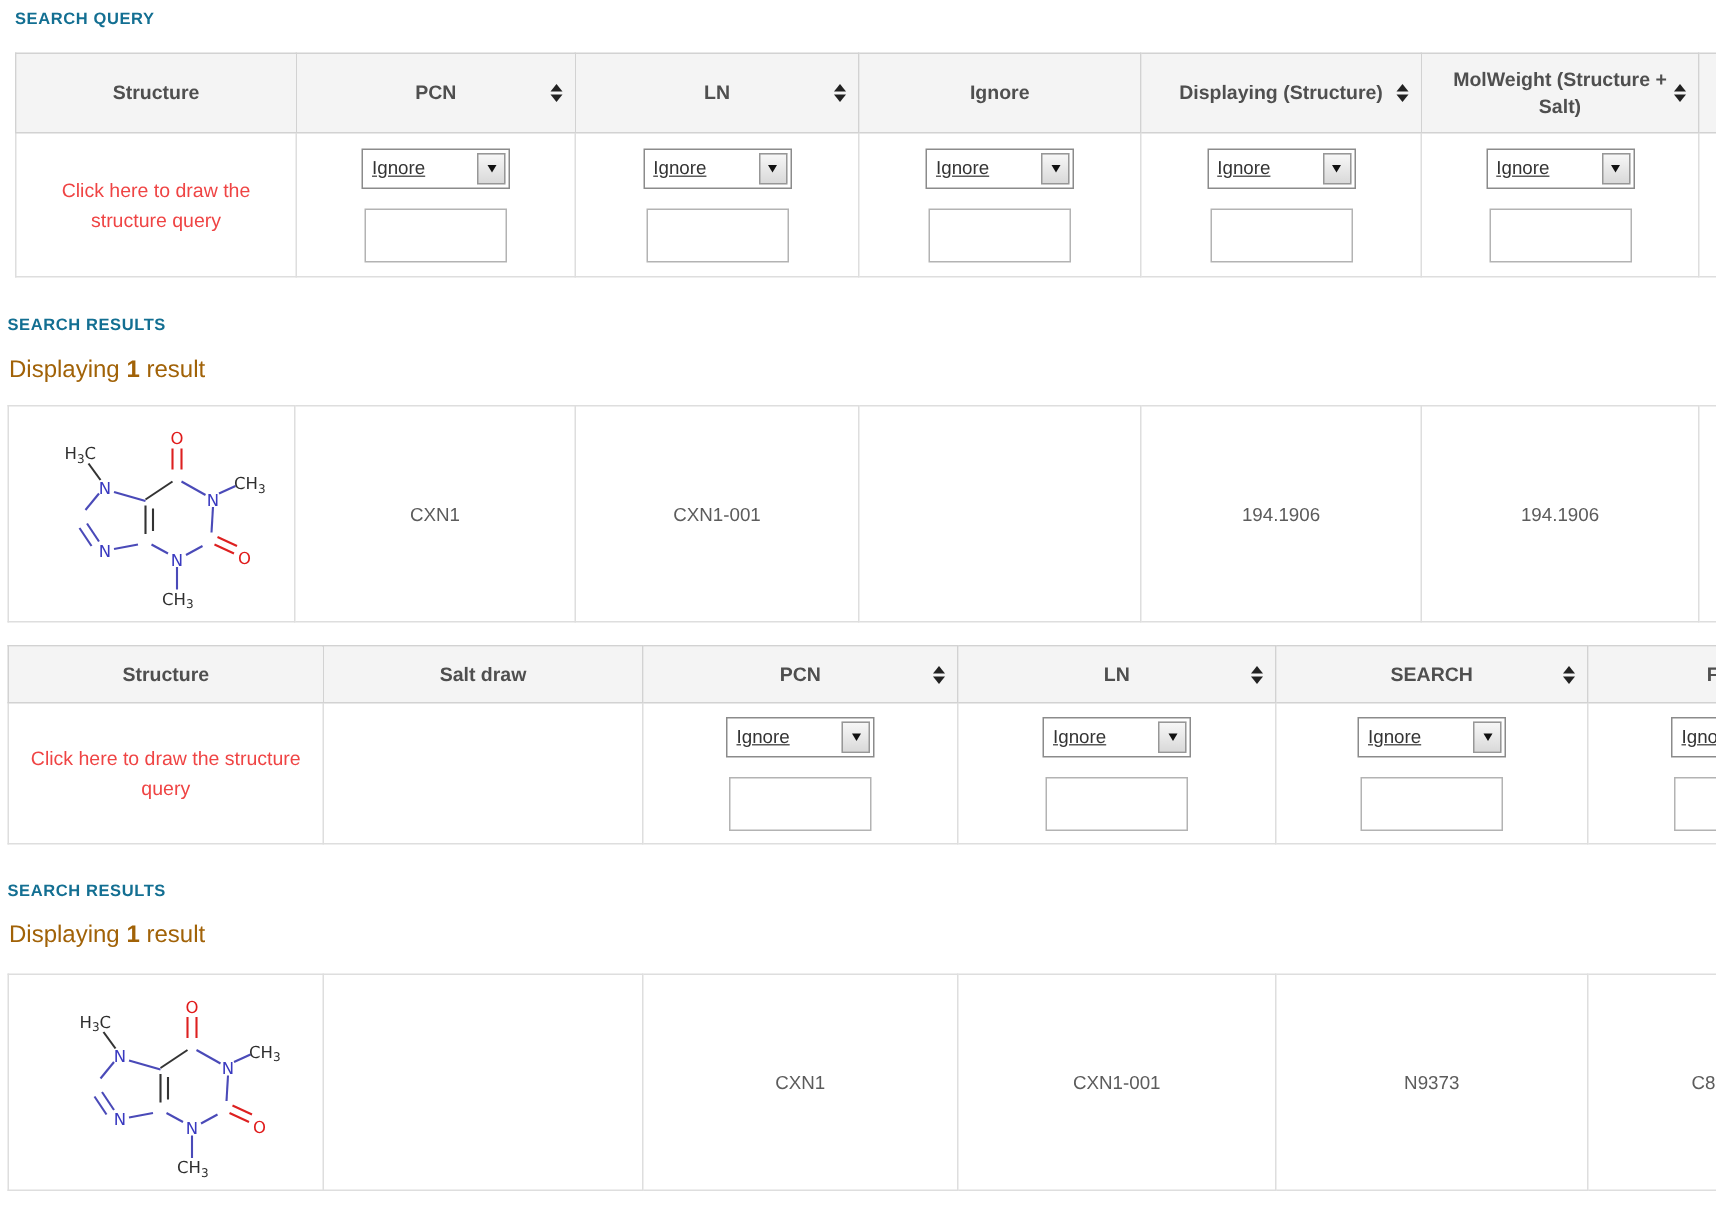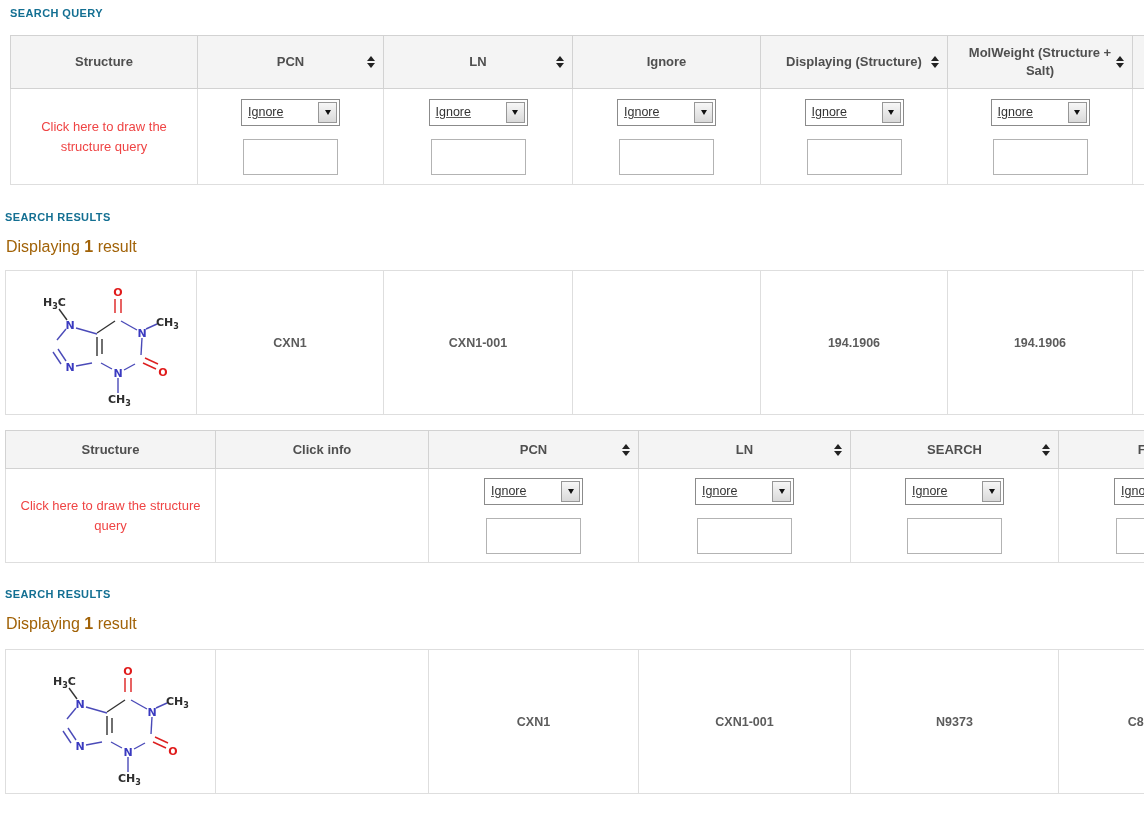--- a/index.html
+++ b/index.html
@@ -36,21 +36,21 @@
     padding:4px 16px;line-height:1.35;
   }
   .t1 th{height:53px;}
   .t2 th{height:38px;}
   td{
     border:1px solid #dedede;text-align:center;vertical-align:middle;
     font-size:12.5px;color:#5c5c5c;
   }
   .t1 .filter-row td{height:96px;}
   .t2 .filter-row td{height:94px;}
-  .result-row td{height:144px;font-weight:bold;}
+  .result-row td{height:144px;}
 
   .sort-icon{
     position:absolute;right:8px;top:50%;transform:translateY(-50%);
     display:flex;flex-direction:column;align-items:center;cursor:pointer;
   }
   .sort-icon::before{
     content:"";width:0;height:0;
     border-left:4px solid transparent;border-right:4px solid transparent;
     border-bottom:5px solid #222;
   }
@@ -261,21 +261,21 @@
       <col style="width:210px">
         <col style="width:213px">
         <col style="width:210px">
       <col style="width:212px">
         <col style="width:208px">
         <col style="width:210px">
     </colgroup>
     <tbody>
         <tr>
       <th><span>Structure</span></th>
-      <th><span>Click info</span></th>
+      <th><span>Salt draw</span></th>
       <th><span>PCN</span><span class="sort-icon"></span></th>
       <th><span>LN</span><span class="sort-icon"></span></th>
       <th><span>SEARCH</span><span class="sort-icon"></span></th>
       <th><span>Formula</span></th>
     </tr>
     <tr class="filter-row">
       <td>
         <span class="draw-link" style="max-width:184px">Click here to draw the structure query</span>
       </td>
       <td></td>

